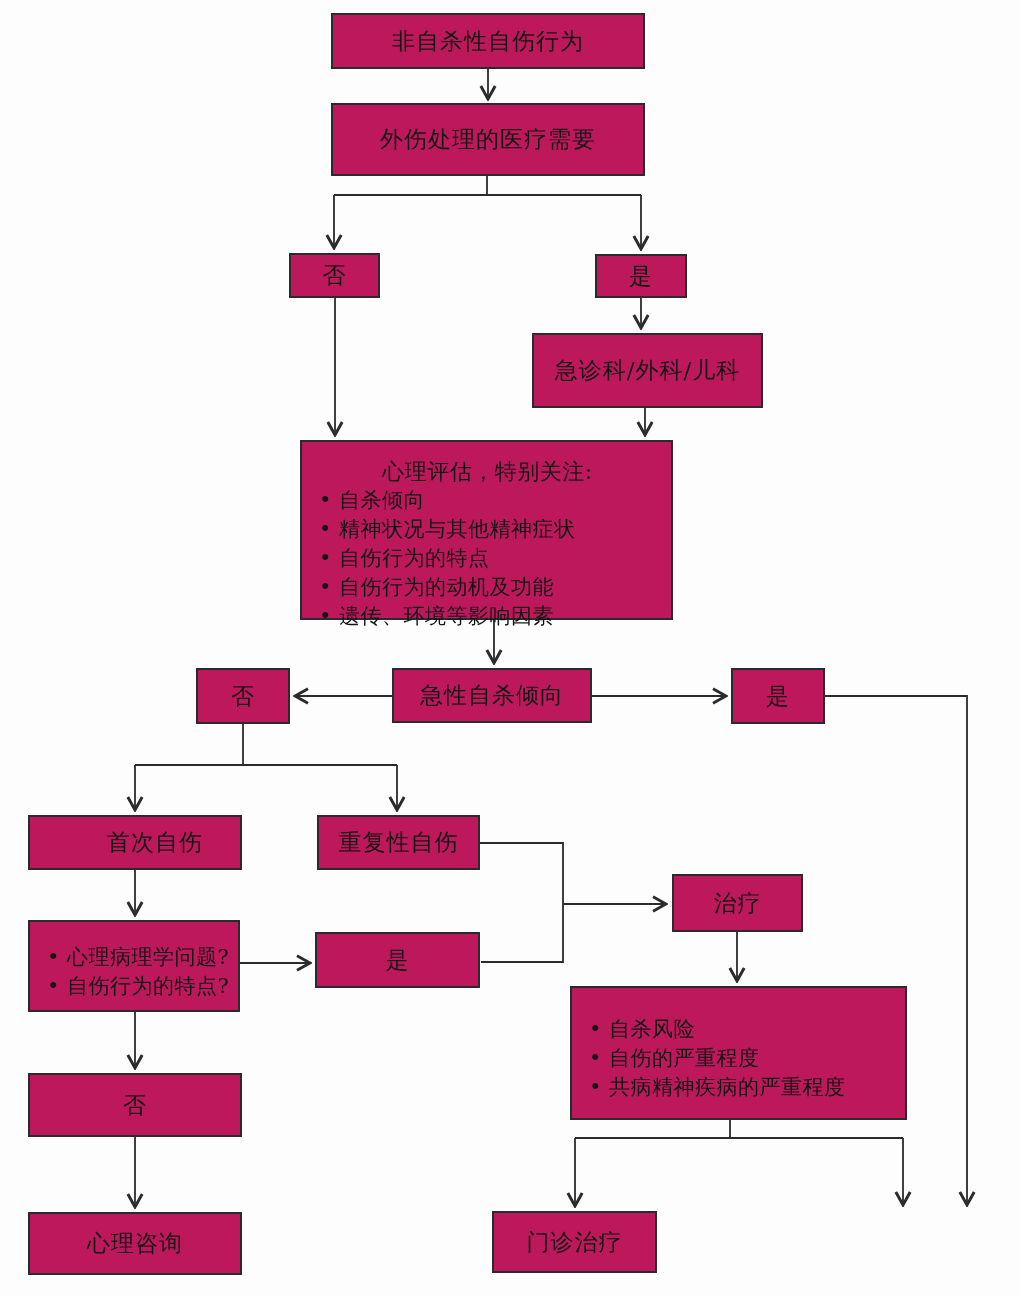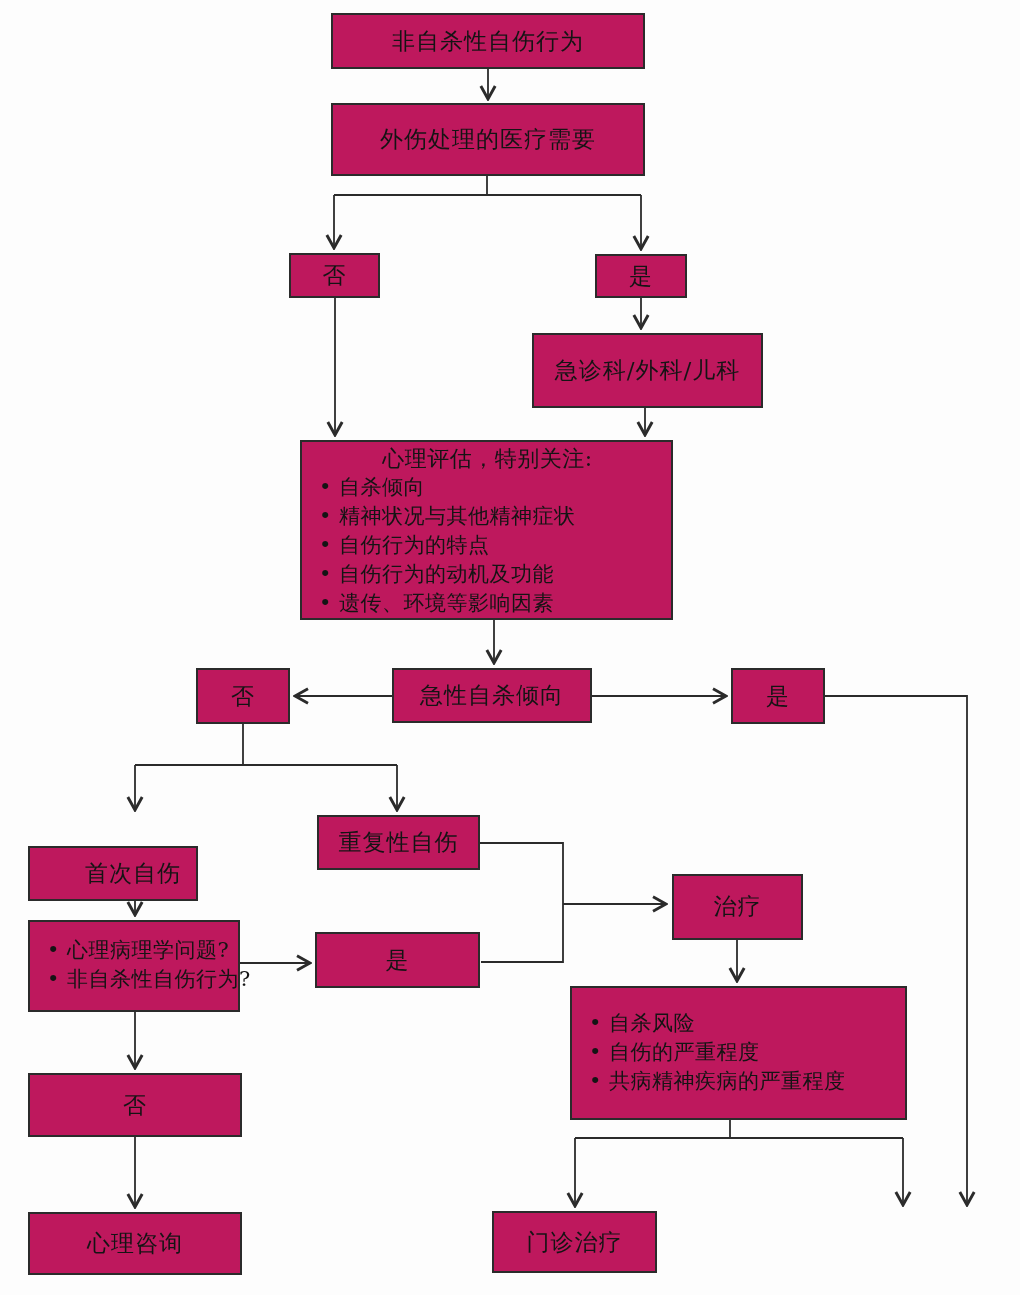--- a/index.html
+++ b/index.html
@@ -34,21 +34,21 @@
     text-align: center;
     font-size: 23px;
     line-height: 1.25;
     letter-spacing: 1px;
   }
   .list-node {
     flex-direction: column;
     align-items: stretch;
     justify-content: flex-start;
     text-align: left;
-    padding: 2px 8px 4px 10px;
+    padding: 15px 8px 4px 10px;
     letter-spacing: 0.5px;
   }
   .list-node.center-v { justify-content: center; }
   .list-title {
     text-align: center;
     font-size: 22px;
     line-height: 29px;
   }
   ul.bullets {
     list-style: none;
@@ -166,40 +166,40 @@
   </div>
 
   <div class="node" style="left:392px; top:668px; width:200px; height:55px;">
     <span>急性自杀倾向</span>
   </div>
 
   <div class="node" style="left:731px; top:668px; width:94px; height:56px;">
     <span>是</span>
   </div>
 
-  <div class="node" style="left:28px; top:846px; width:170px; height:55px;padding-left:40px;">
+  <div class="node" style="left:28px; top:815px; width:214px; height:55px;padding-left:40px;">
     <span>首次自伤</span>
   </div>
 
   <div class="node" style="left:317px; top:815px; width:163px; height:55px;">
     <span>重复性自伤</span>
   </div>
 
   <div class="node list-node center-v" style="left:28px; top:920px; width:212px; height:92px;">
     <ul class="bullets gap-lg">
       <li>心理病理学问题?</li>
-      <li>非自杀性自伤行为?</li>
+      <li>自伤行为的特点?</li>
     </ul>
   </div>
 
   <div class="node" style="left:315px; top:932px; width:165px; height:56px;">
     <span>是</span>
   </div>
 
-  <div class="node" style="left:672px; top:874px; width:131px; height:66px;font-family:Liberation Serif, serif;">
+  <div class="node" style="left:672px; top:874px; width:131px; height:58px;">
     <span>治疗</span>
   </div>
 
   <div class="node list-node center-v" style="left:570px; top:986px; width:337px; height:134px;">
     <ul class="bullets gap-md">
       <li>自杀风险</li>
       <li>自伤的严重程度</li>
       <li>共病精神疾病的严重程度</li>
     </ul>
   </div>

